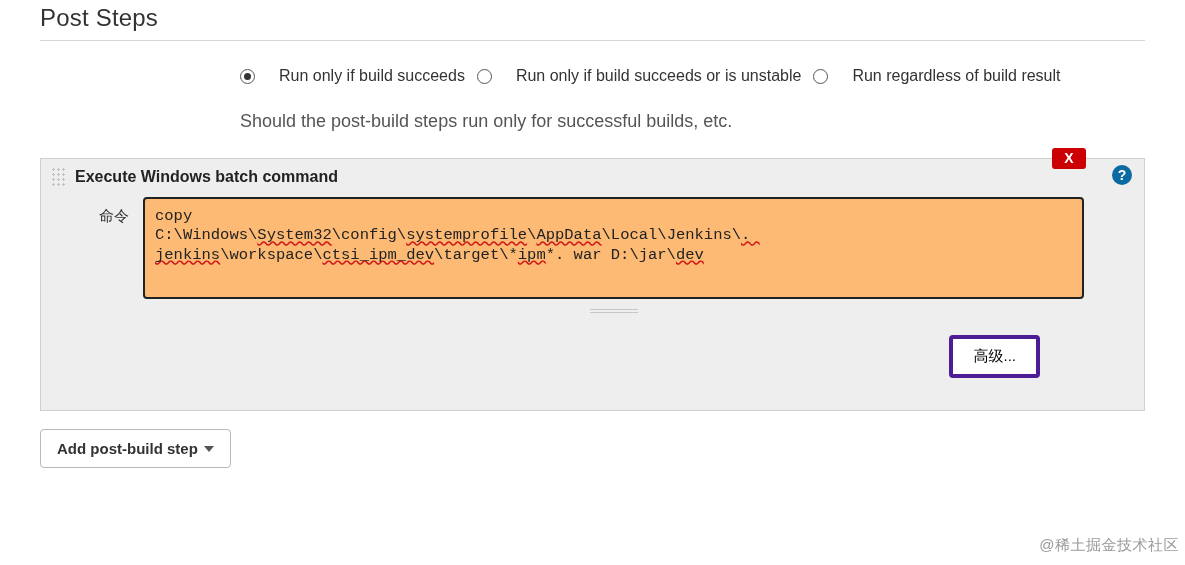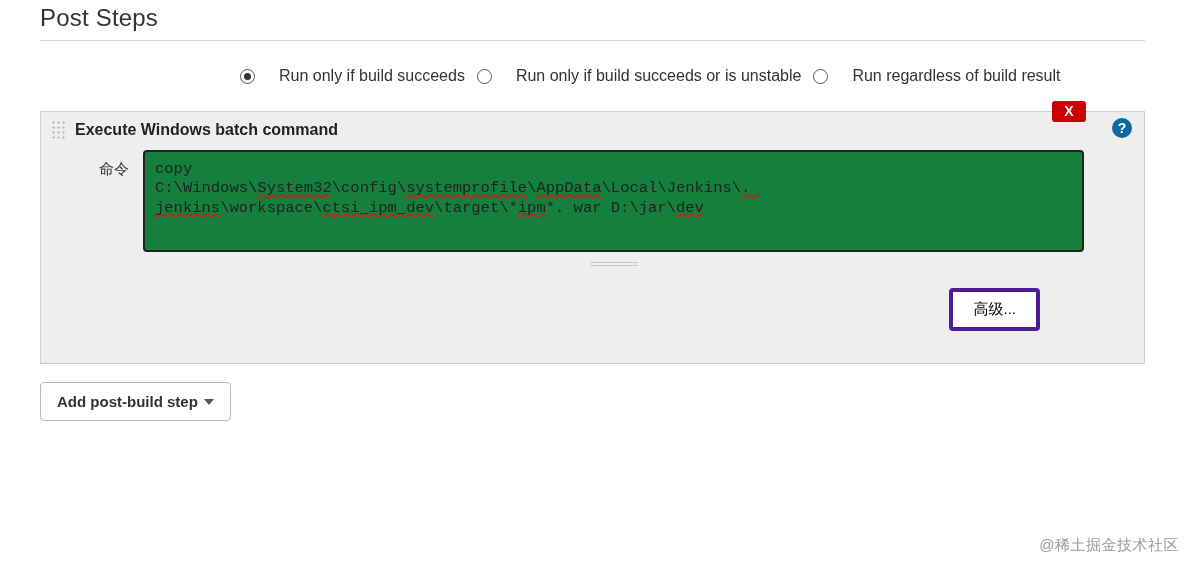--- a/index.html
+++ b/index.html
@@ -131,21 +131,21 @@
   }
   .cmd-wrap {
     flex: 1;
   }
   .cmd-textarea {
     width: 100%;
     height: 102px;
     resize: both;
     border: 2px solid #222;
     border-radius: 4px;
-    background: #15803d;
+    background: #fdba74;
     padding: 8px 10px 8px 10px;
     font-family: "SimSun","NSimSun","Courier New",monospace;
     font-size: 15.5px;
     line-height: 1.25;
     color: #222;
     overflow-wrap: anywhere;
     white-space: pre-wrap;
   }
   .cmd-textarea .err {
     text-decoration: underline wavy #d11919;
@@ -229,20 +229,21 @@
       <label class="radio-item">
         <span class="radio"></span>
         <span>Run only if build succeeds or is unstable</span>
       </label>
       <label class="radio-item">
         <span class="radio"></span>
         <span>Run regardless of build result</span>
       </label>
     </div>
 
+  <div class="desc">Should the post-build steps run only for successful builds, etc.</div>
 
   <div class="step-box">
     <button class="delete-btn">X</button>
     <div class="help-icon">?</div>
 
     <div class="step-header">
       <div class="drag-handle"></div>
       <div class="step-title">Execute Windows batch command</div>
     </div>
 

